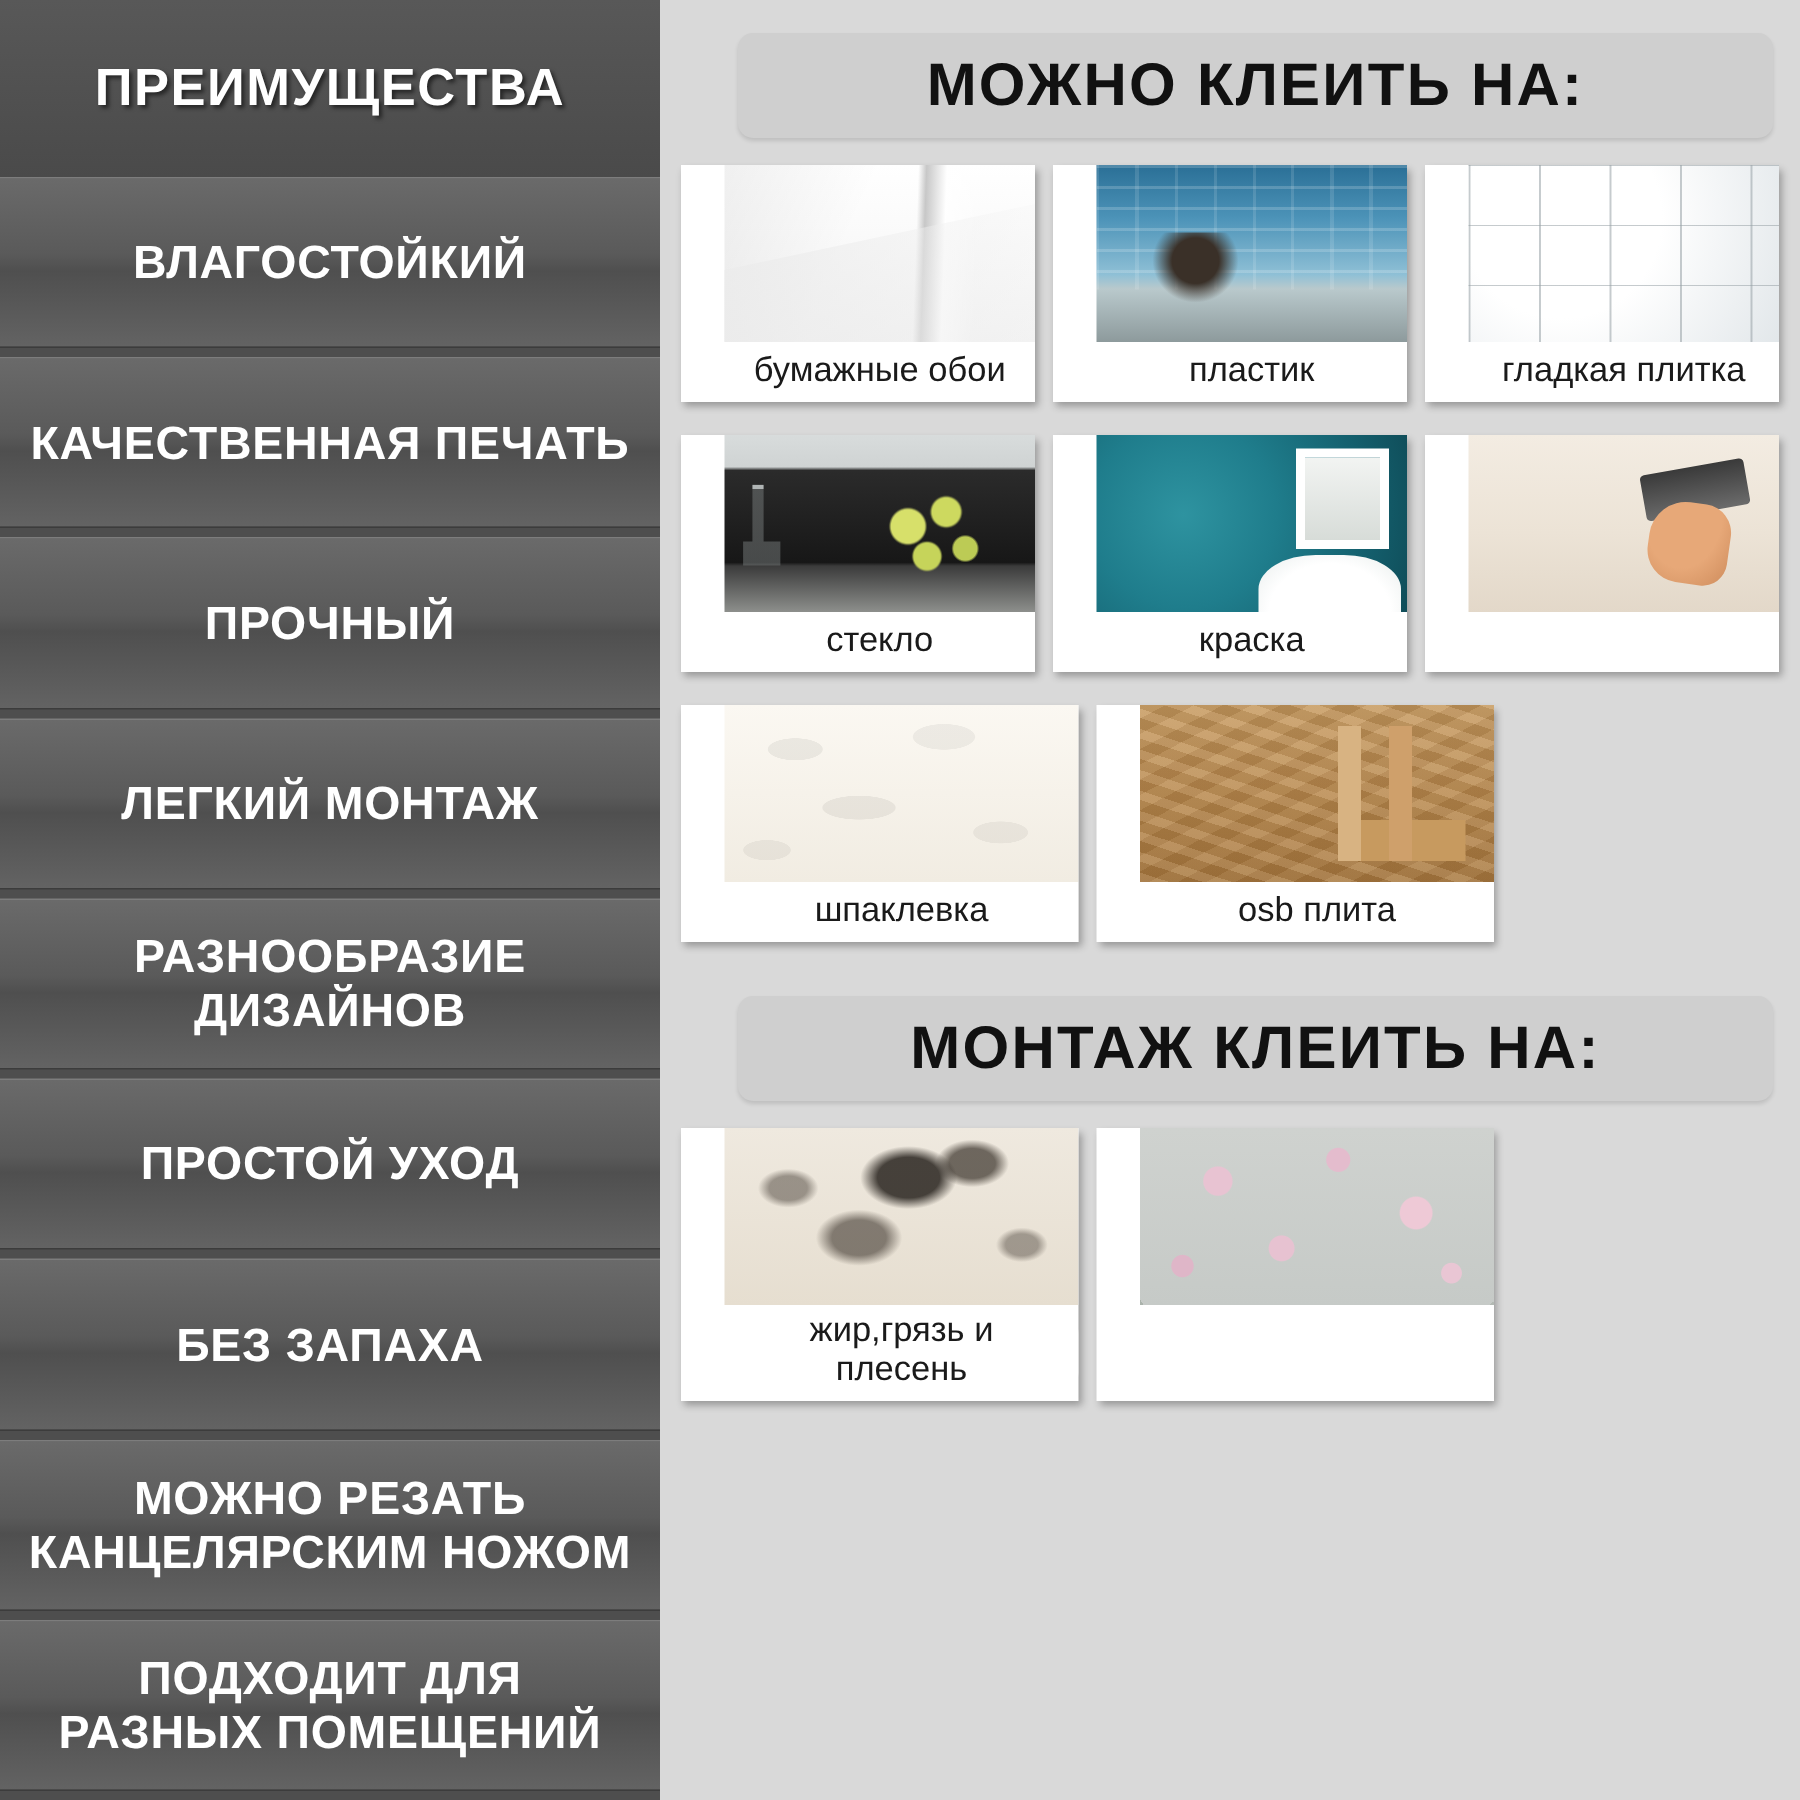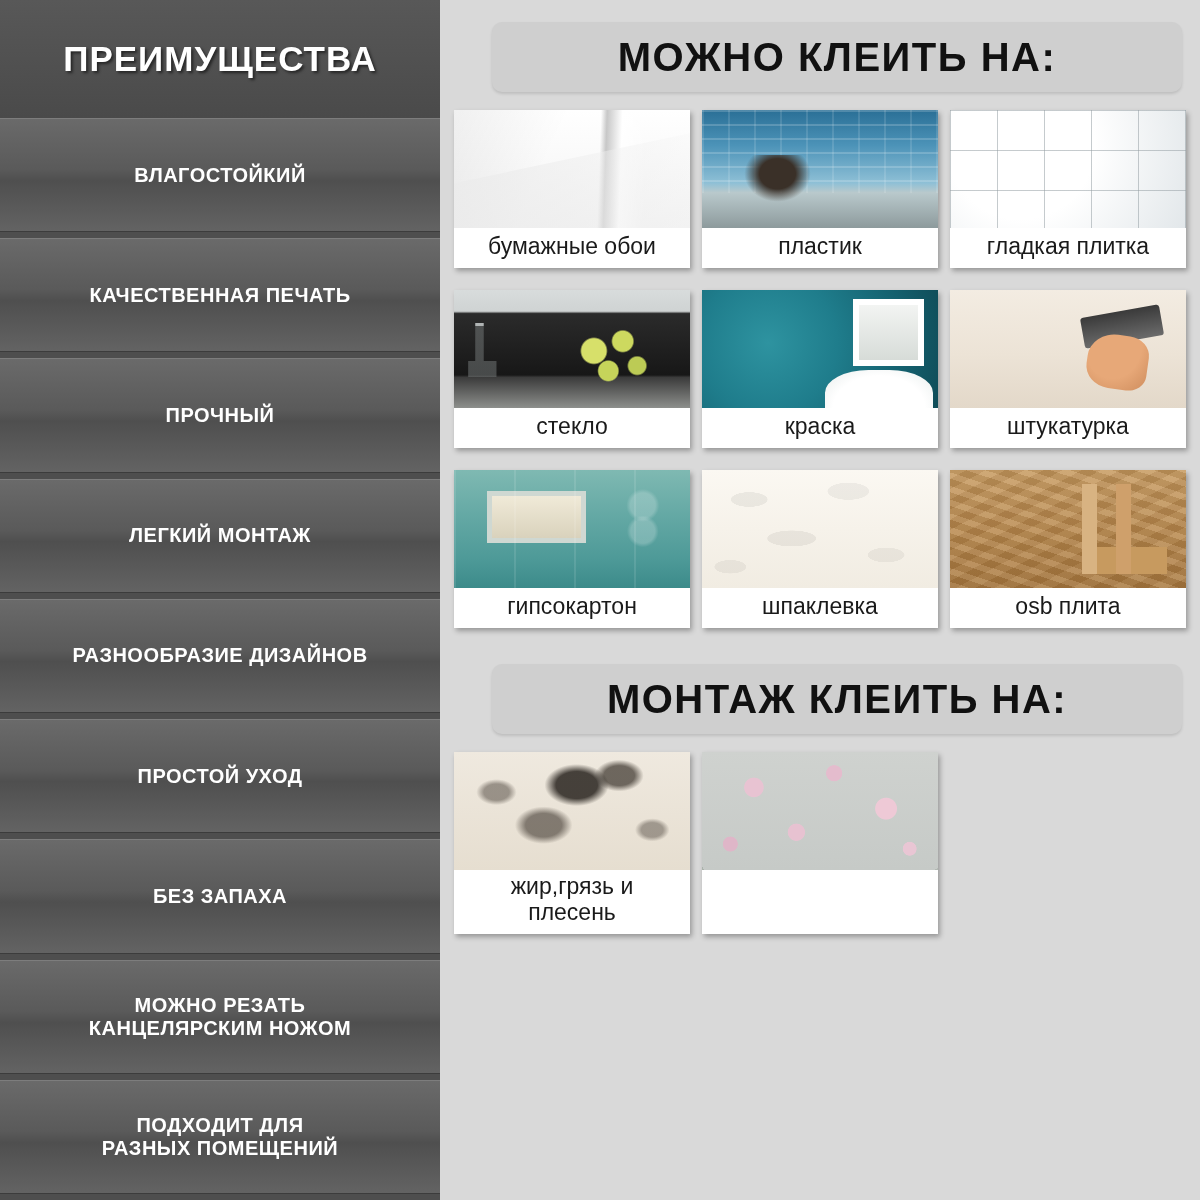--- a/index.html
+++ b/index.html
@@ -52,21 +52,21 @@
     flex: 1;
     margin: 0 0 6px 0;
     background: linear-gradient(to bottom, #6a6a6a 0%, #5a5a5a 45%, #4f4f4f 55%, #636363 100%);
     border-top: 1px solid #7d7d7d;
     border-bottom: 1px solid #3c3c3c;
     display: flex;
     align-items: center;
     justify-content: center;
     text-align: center;
     color: #ffffff;
-    font-size: 20px;
+    font-size: 31px;
     font-weight: bold;
     letter-spacing: 0.5px;
     line-height: 1.15;
     padding: 0 11px;
     box-sizing: border-box;
     white-space: pre-line;
   }
 
   
   .right-col {
@@ -101,20 +101,21 @@
     gap: 12px;
     justify-content: flex-start;
   }
   .card {
     width: 236px;
     background: #ffffff;
     box-shadow: 2px 3px 5px rgba(0,0,0,0.3);
     display: flex;
     flex-direction: column;
     overflow: hidden;
+    padding-left: 29px;
   }
   .card .thumb {
     height: 118px;
     position: relative;
     overflow: hidden;
   }
   .card .caption {
     background: #ffffff;
     color: #1a1a1a;
     font-size: 23px;
@@ -386,29 +387,24 @@
         <div class="card">
           <div class="thumb t-glass"></div>
           <div class="caption">стекло</div>
         </div>
         <div class="card">
           <div class="thumb t-paint"></div>
           <div class="caption">краска</div>
         </div>
         <div class="card">
           <div class="thumb t-plaster"></div>
-          <div class="caption">штукатурка</div>
         </div>
       </div>
 
       <div class="grid-row">
-        <div class="card">
-          <div class="thumb t-drywall"></div>
-          <div class="caption">гипсокартон</div>
-        </div>
         <div class="card">
           <div class="thumb t-putty"></div>
           <div class="caption">шпаклевка</div>
         </div>
         <div class="card">
           <div class="thumb t-osb"></div>
           <div class="caption">osb плита</div>
         </div>
       </div>
 

